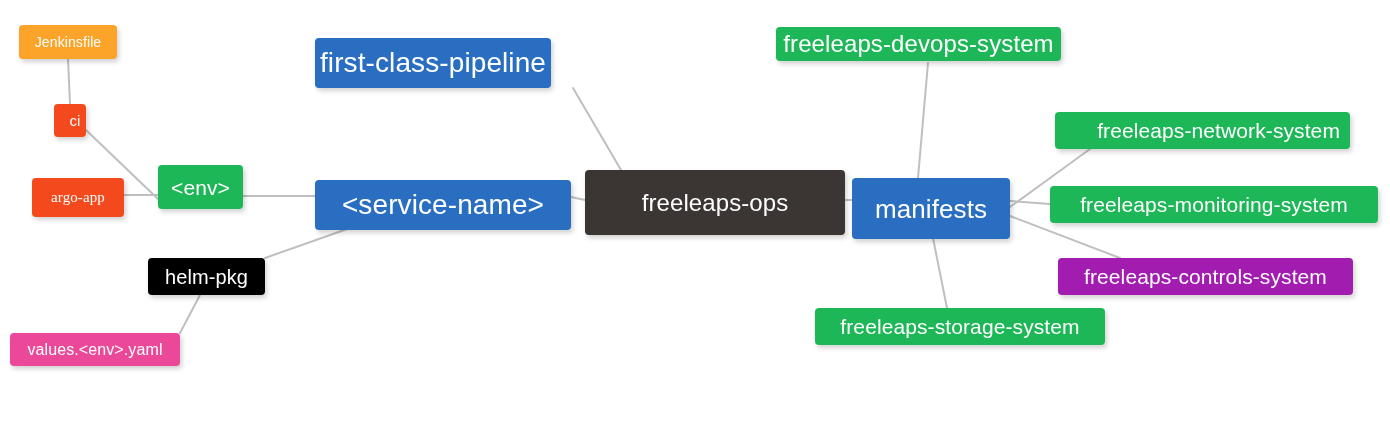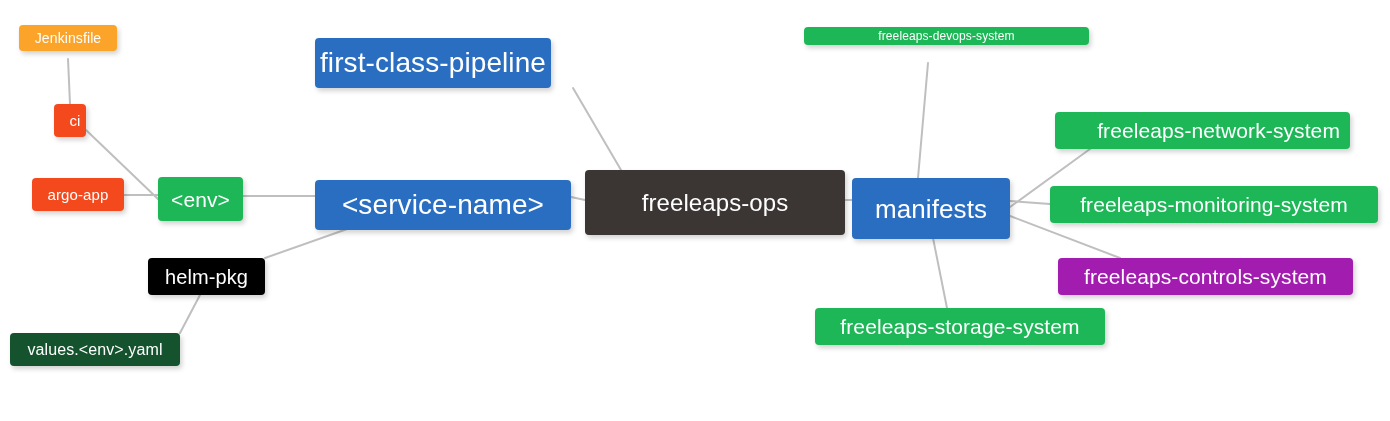--- a/index.html
+++ b/index.html
@@ -56,51 +56,51 @@
       <polyline points="265,258 367,222" fill="none" stroke="#bfbfbf" stroke-width="2" stroke-linecap="round" stroke-linejoin="round"></polyline>
       <polyline points="180,333 200,295" fill="none" stroke="#bfbfbf" stroke-width="2" stroke-linecap="round" stroke-linejoin="round"></polyline>
       <polyline points="845,200 852,200" fill="none" stroke="#bfbfbf" stroke-width="2" stroke-linecap="round" stroke-linejoin="round"></polyline>
       <polyline points="918,178 928,63" fill="none" stroke="#bfbfbf" stroke-width="2" stroke-linecap="round" stroke-linejoin="round"></polyline>
       <polyline points="1010,207 1090,149" fill="none" stroke="#bfbfbf" stroke-width="2" stroke-linecap="round" stroke-linejoin="round"></polyline>
       <polyline points="1010,201 1050,204" fill="none" stroke="#bfbfbf" stroke-width="2" stroke-linecap="round" stroke-linejoin="round"></polyline>
       <polyline points="1010,216 1120,258" fill="none" stroke="#bfbfbf" stroke-width="2" stroke-linecap="round" stroke-linejoin="round"></polyline>
       <polyline points="930,223 947,308" fill="none" stroke="#bfbfbf" stroke-width="2" stroke-linecap="round" stroke-linejoin="round"></polyline>
     </svg>
   <div id="node-layer">
-      <div class="node" style="left: 19px; top: 25px; width: 98px; height: 26px; background: rgb(251, 164, 41); font-size: 14px;">
+      <div class="node" style="left: 19px; top: 25px; width: 98px; height: 34px; background: rgb(251, 164, 41); font-size: 14px;">
         <span class="node-label">Jenkinsfile</span>
       </div>
       <div class="node" style="left: 54px; top: 104px; width: 32px; height: 33px; background: rgb(244, 72, 29); font-size: 15px; padding-left: 20px;">
         <span class="node-label">ci</span>
       </div>
-      <div class="node" style="left: 32px; top: 178px; width: 92px; height: 33px; background: rgb(244, 72, 29); font-size: 15px;">
+      <div class="node" style="left: 32px; top: 178px; width: 92px; height: 39px; background: rgb(244, 72, 29); font-size: 15px; font-family: Liberation Serif, serif;">
         <span class="node-label">argo-app</span>
       </div>
-      <div class="node" style="left: 158px; top: 177px; width: 85px; height: 44px; background: rgb(30, 183, 87); font-size: 21px;">
+      <div class="node" style="left: 158px; top: 165px; width: 85px; height: 44px; background: rgb(30, 183, 87); font-size: 21px;">
         <span class="node-label">&lt;env&gt;</span>
       </div>
       <div class="node" style="left: 315px; top: 180px; width: 256px; height: 50px; background: rgb(42, 110, 194); font-size: 28px;">
         <span class="node-label">&lt;service-name&gt;</span>
       </div>
       <div class="node" style="left: 315px; top: 38px; width: 236px; height: 50px; background: rgb(42, 110, 194); font-size: 28px;">
         <span class="node-label">first-class-pipeline</span>
       </div>
       <div class="node" style="left: 148px; top: 258px; width: 117px; height: 37px; background: #000000; font-size: 20px;">
         <span class="node-label">helm-pkg</span>
       </div>
-      <div class="node" style="left: 10px; top: 333px; width: 170px; height: 33px; background: #14532d; font-size: 16px;">
+      <div class="node" style="left: 10px; top: 333px; width: 170px; height: 33px; background: #ec4899; font-size: 16px;">
         <span class="node-label">values.&lt;env&gt;.yaml</span>
       </div>
       <div class="node" style="left: 585px; top: 170px; width: 260px; height: 65px; background: rgb(59, 54, 52); font-size: 24px; align-items: center;">
         <span class="node-label">freeleaps-ops</span>
       </div>
       <div class="node" style="left: 852px; top: 178px; width: 158px; height: 61px; background: rgb(42, 110, 194); font-size: 26px;">
         <span class="node-label">manifests</span>
       </div>
-      <div class="node" style="left: 804px; top: 27px; width: 285px; height: 18px; background: rgb(30, 183, 87); font-size: 12px;">
+      <div class="node" style="left: 776px; top: 27px; width: 285px; height: 34px; background: rgb(30, 183, 87); font-size: 24px;">
         <span class="node-label">freeleaps-devops-system</span>
       </div>
       <div class="node" style="left: 1055px; top: 112px; width: 295px; height: 37px; background: rgb(30, 183, 87); font-size: 21px; justify-content: flex-end;">
         <span class="node-label">freeleaps-network-system</span>
       </div>
       <div class="node" style="left: 1050px; top: 186px; width: 328px; height: 37px; background: rgb(30, 183, 87); font-size: 21px;">
         <span class="node-label">freeleaps-monitoring-system</span>
       </div>
       <div class="node" style="left: 1058px; top: 258px; width: 295px; height: 37px; background: #a21caf; font-size: 21px;">
         <span class="node-label">freeleaps-controls-system</span>

